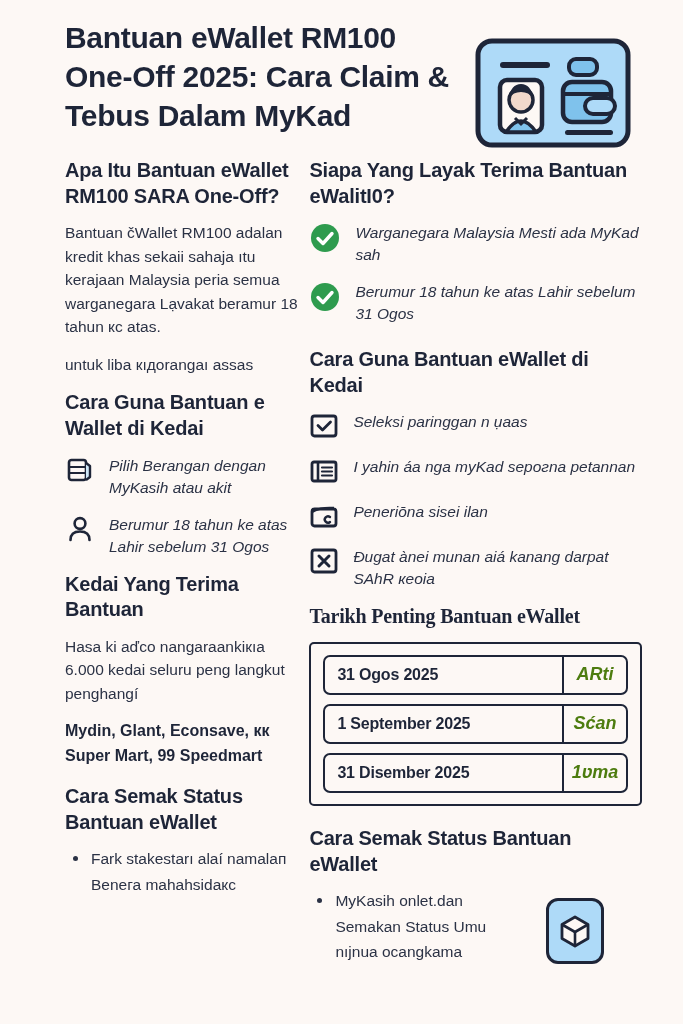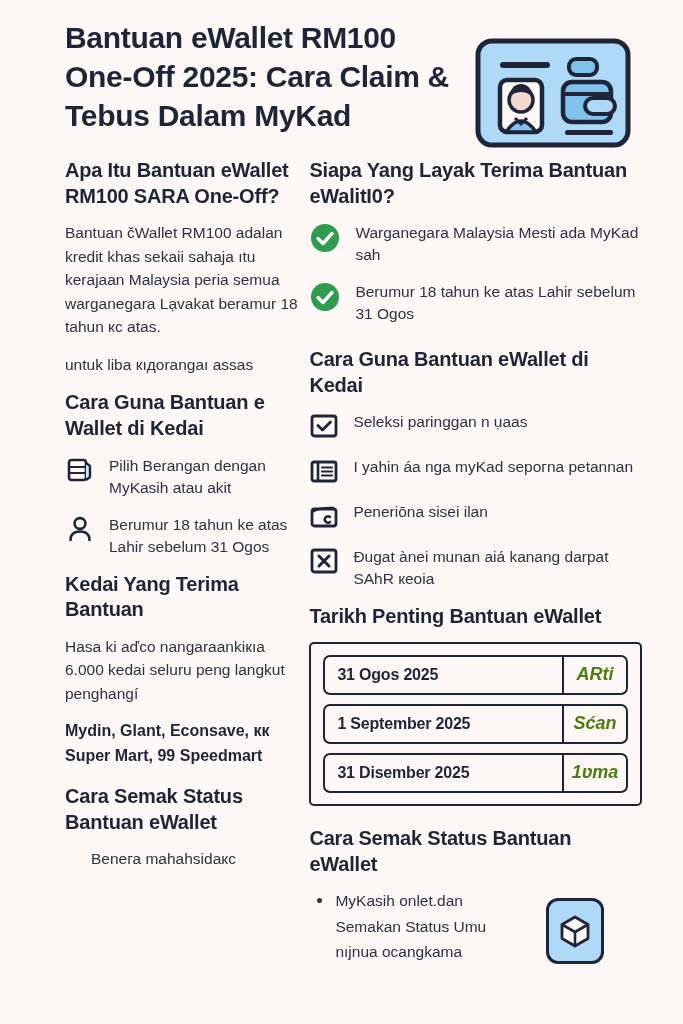--- a/index.html
+++ b/index.html
@@ -95,20 +95,21 @@
     color: #1E2538;
     margin-bottom: 14px;
   }
 
   
   .row {
     display: flex;
     align-items: flex-start;
     gap: 14px;
     margin-bottom: 14px;
+    font-style: italic;
   }
 
   .row .ico {
     flex: 0 0 auto;
     width: 30px;
     height: 30px;
     display: flex;
     align-items: center;
     justify-content: center;
     margin-top: 1px;
@@ -273,20 +274,21 @@
 
       <h2 class="sec-title" style="margin-top:8px;">Kedai Yang Terima Bantuan</h2>
 
       <p class="body-text">Hasa kі aďco nangaraankiкıa 6.000 kedai seluru peng langkut penghangí</p>
 
       <p class="stores">Mydin, Glant, Econsave, кк Super Mart, 99 Speedmart</p>
 
       <h2 class="sec-title" style="margin-top:16px;">Cara Semak Status Bantuan eWallet</h2>
 
       <ul class="bullets">
+        <li>Fark stakestarı alaí namalaп</li>
         <li class="cont">Beneга mahahsidaкс</li>
       </ul>
     </div>
 
     <div class="col-right">
 
       <h2 class="sec-title">Siapa Yang Layak Terima Bantuan eWalitI0?</h2>
 
       <div class="row check">
         <span class="ico">
@@ -345,21 +347,21 @@
       <div class="row">
         <span class="ico">
           <svg width="30" height="30" viewBox="0 0 30 30">
             <rect x="3" y="4" width="24" height="22" rx="2.5" fill="#FDF8F5" stroke="#1E2538" stroke-width="2.8"></rect>
             <path d="M10 10 l10 10 M20 10 l-10 10" stroke="#1E2538" stroke-width="3" stroke-linecap="round"></path>
           </svg>
         </span>
         <span class="txt">Ðugat ànei munan aiá kanang darpat SAhR кeoia</span>
       </div>
 
-      <h2 class="sec-title" style="margin-top:12px;">Tarikh Penting Bantuan eWallet</h2>
+      <h2 class="sec-title" style="margin-top:12px;font-family:Liberation Serif, serif;">Tarikh Penting Bantuan eWallet</h2>
 
       <div class="date-table">
         <div class="date-row">
           <div class="date-cell">31 Ogos 2025</div>
           <div class="date-badge">ARti</div>
         </div>
         <div class="date-row">
           <div class="date-cell">1 September 2025</div>
           <div class="date-badge">Sćan</div>
         </div>

